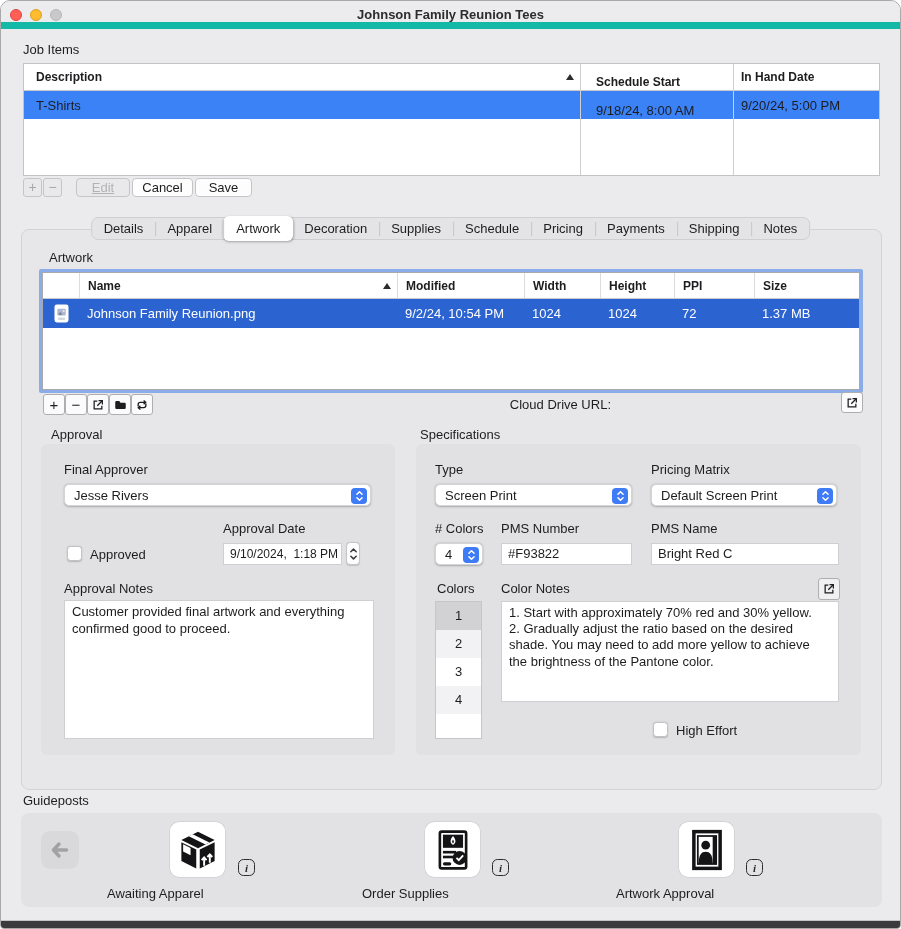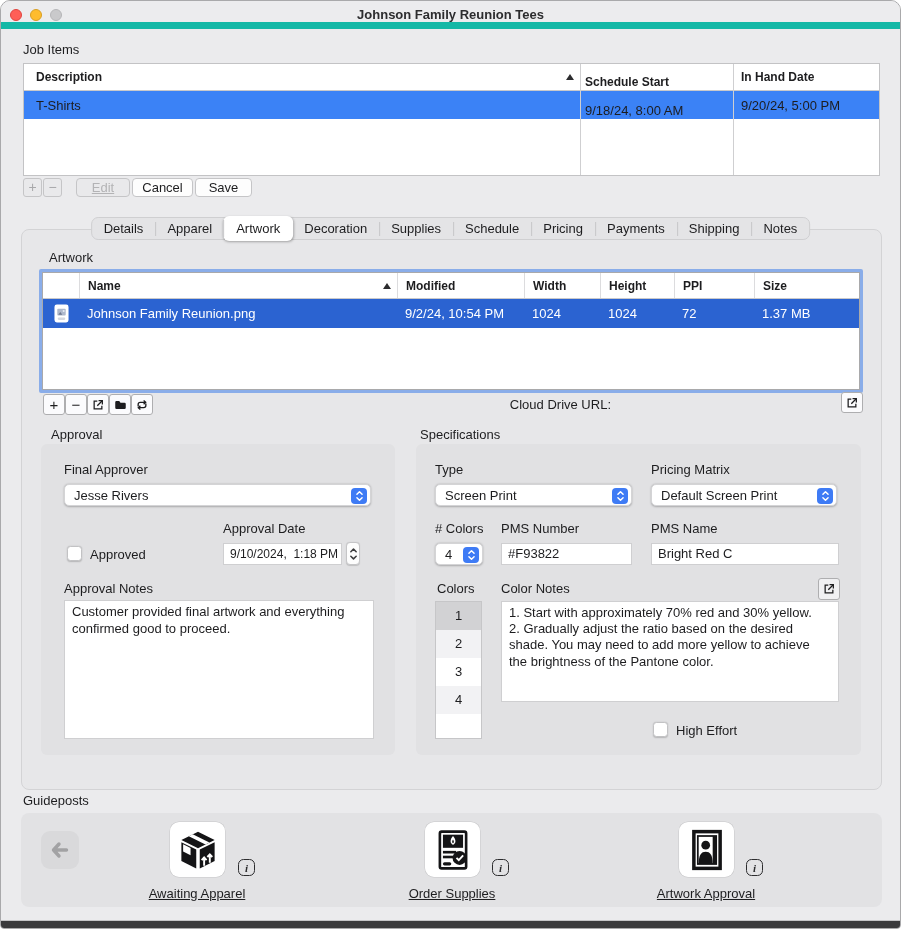--- a/index.html
+++ b/index.html
@@ -16,21 +16,21 @@
   .t-gray   { left:49px; background:#c9c9cb; border:0.5px solid #b6b6b8; }
   .win-title { text-align:center; line-height:27px; font-weight:bold; font-size:13px; color:#2c2c2e; }
 
   .section-label { position:absolute; font-size:13px; color:#1d1d1f; }
 
   
   .jobtable { position:absolute; left:22px; top:62px; width:857px; height:113px; background:#fff; border:1px solid #c3c3c5; }
   .jt-head { display:flex; height:27px; border-bottom:1px solid #c9c9cb; align-items:center; font-size:12px; font-weight:bold; background:#fff; }
   .jt-row  { display:flex; height:28px; align-items:center; background:#3b82f6; font-size:13px; }
   .jt-c1 { width:556px; padding-left:12px; display:flex; align-items:center; }
-  .jt-c2 { width:153px; padding-left:5px;margin-top:10px; }
+  .jt-c2 { width:153px; padding-left:16px;margin-top:10px; }
   .jt-c3 { flex:1; padding-left:8px; }
   .jt-div { position:absolute; top:0; bottom:0; width:1px; background:#cfcfd1; }
   .sort-asc { width:0; height:0; border-left:4px solid transparent; border-right:4px solid transparent; border-bottom:6px solid #2c2c2e; margin-left:auto; margin-right:6px; }
 
   
   .btn { position:absolute; top:177px; height:19px; border:1px solid #c5c5c7; border-radius:4px;
          background:#fdfdfd; font-size:13px; text-align:center; line-height:17px; color:#1d1d1f; }
   .btn-mini { width:19px; border-radius:3px; background:#e9e9eb; color:#a8a8aa; font-size:14px; line-height:16px; }
   .btn-disabled { background:#e9e9eb; color:#b3b3b5;text-decoration:underline; }
 
@@ -87,21 +87,21 @@
   .crow.alt { background:#f2f2f4; }
 
   
   .gp-back { position:absolute; left:40px; top:830px; width:38px; height:38px; background:#d9d9db; border-radius:9px;
              display:flex; align-items:center; justify-content:center; }
   .gp-tile { position:absolute; top:821px; width:55px; height:55px; background:#fff; border-radius:9px;
              box-shadow:0 0 0 0.5px rgba(0,0,0,.12); display:flex; align-items:center; justify-content:center; }
   .gp-info { position:absolute; top:858px; width:17px; height:17px; border:1.5px solid #2c2c2e; border-radius:5.5px;
              display:flex; align-items:center; justify-content:center;
              font-family:"Liberation Serif","DejaVu Serif",serif; font-style:italic; font-weight:bold; font-size:11px; color:#2c2c2e; }
-  .gp-label { position:absolute; top:885px; width:180px; text-align:center; font-size:13px;text-decoration:underline; }
+  .gp-label { position:absolute; top:885px; width:180px; font-size:13px; }
 
   .bottom-strip { position:absolute; left:0; right:0; bottom:0; height:8px; background:#3a3a3c; border-top:1px solid #c4c4c6; }
 </style>
 </head>
 <body>
 
 <div class="window">
 
   <div class="titlebar">
     <span class="traffic t-red"></span>

